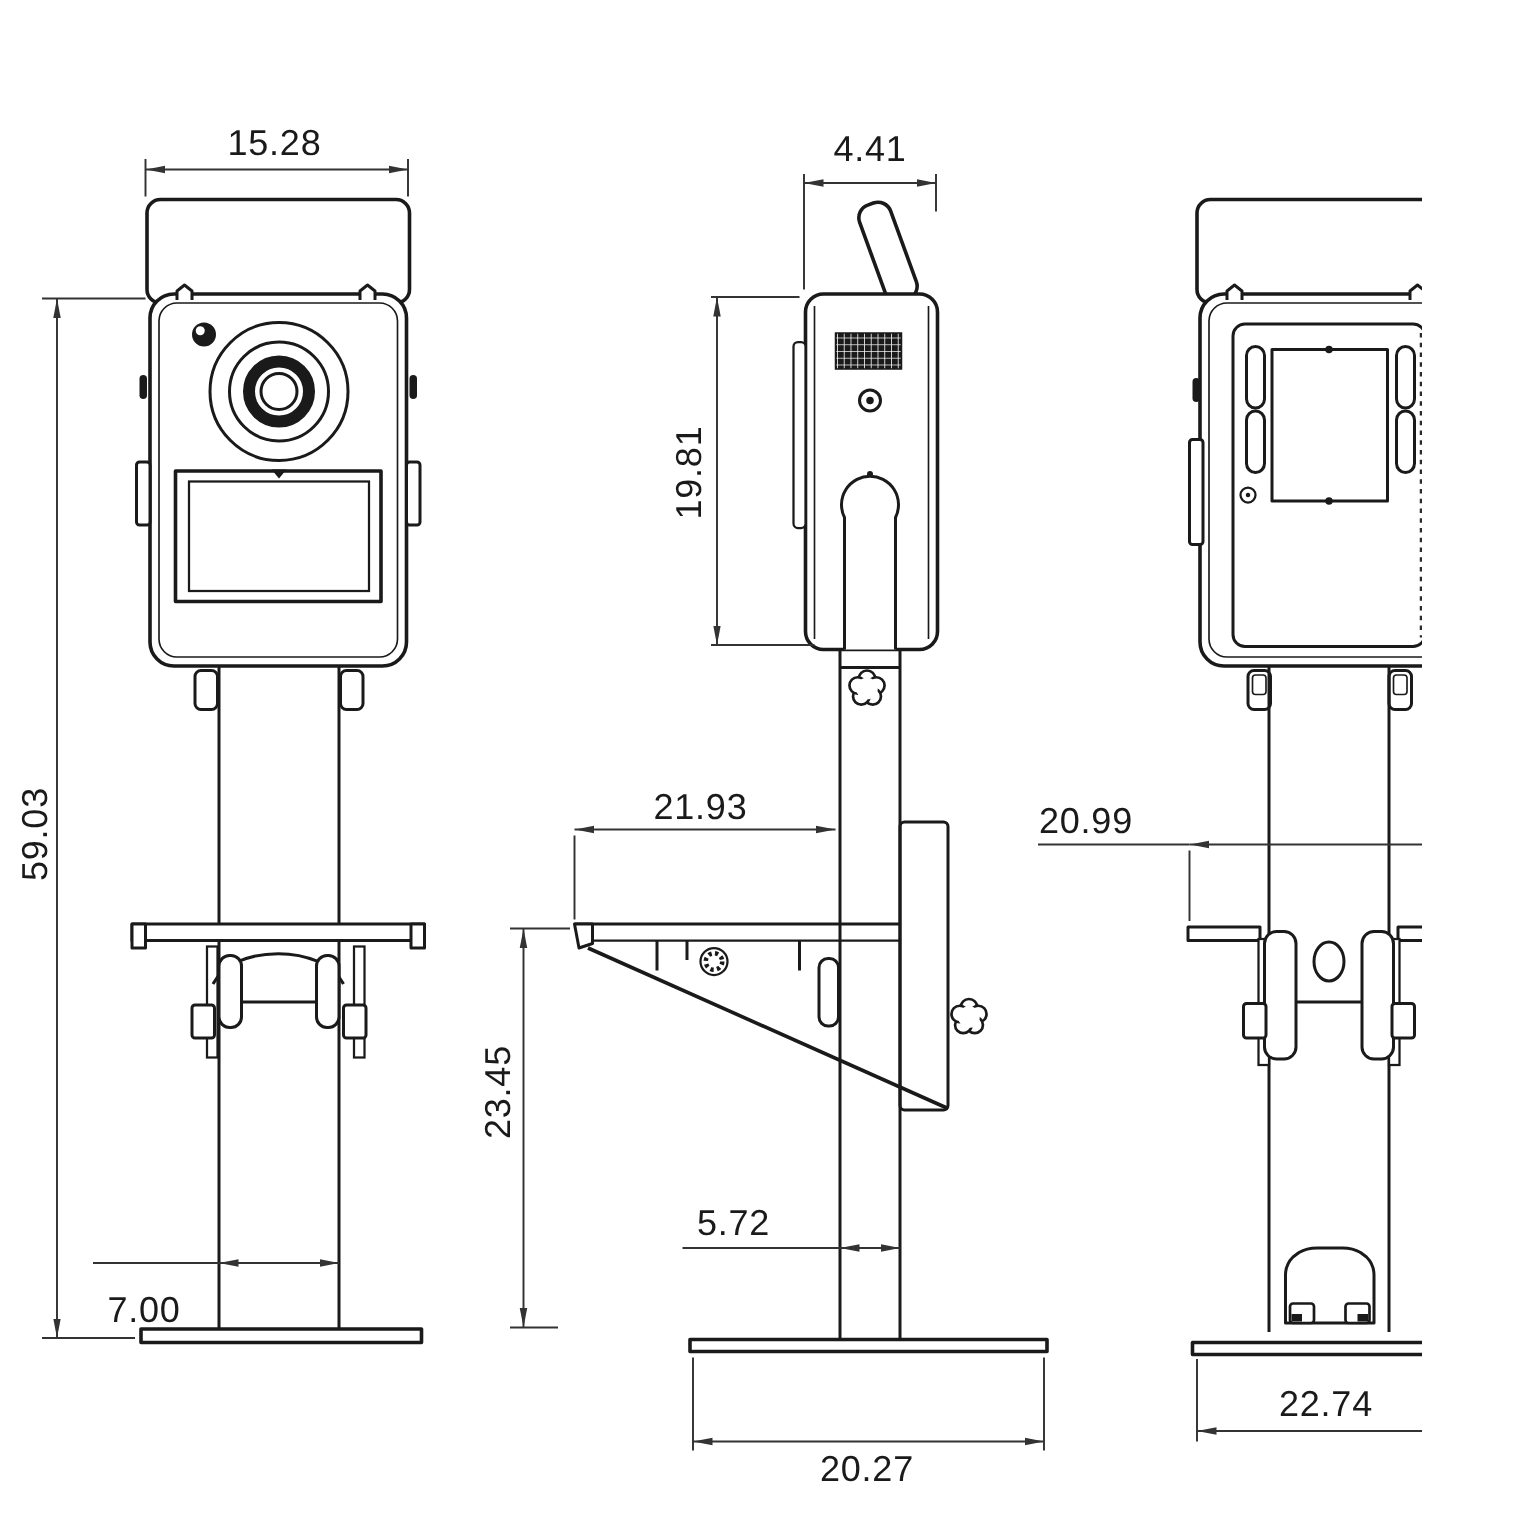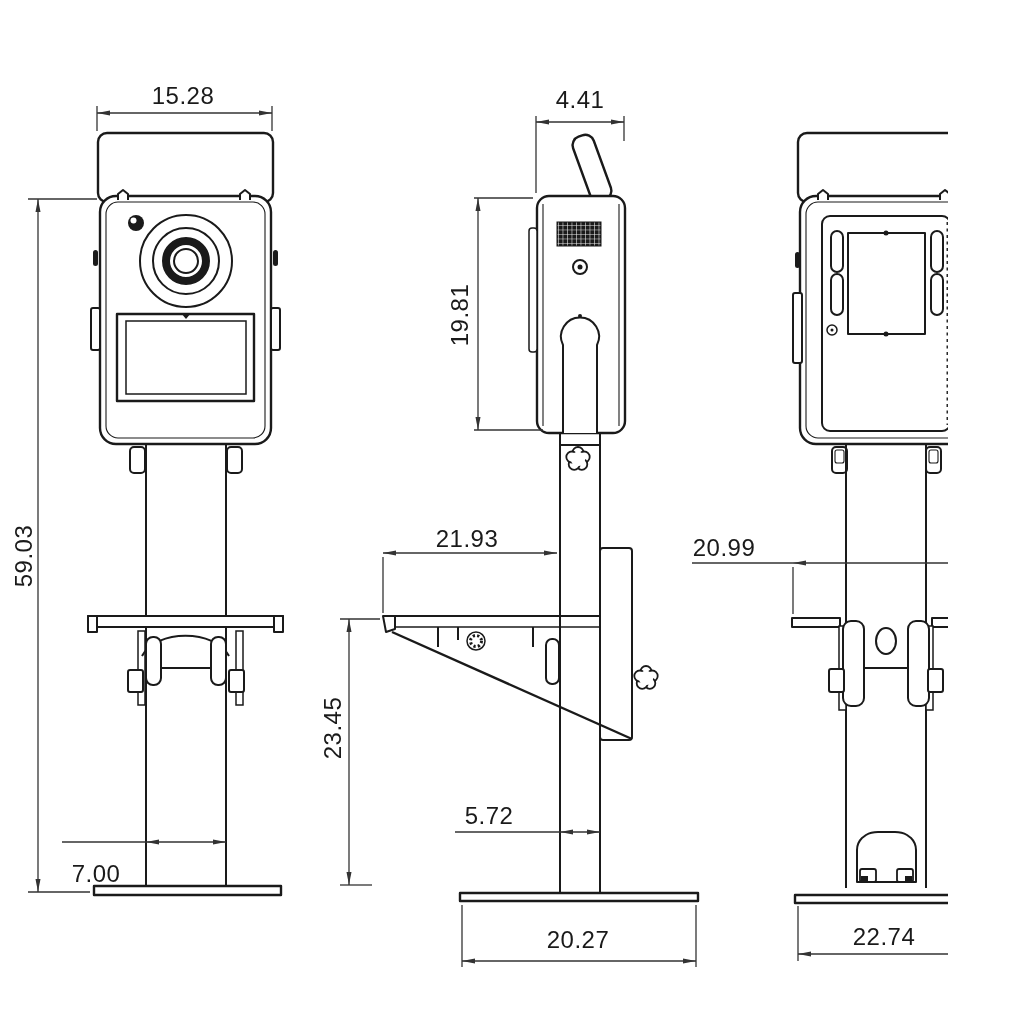--- a/index.html
+++ b/index.html
@@ -217,17 +217,17 @@
 </svg>
 
 <div class="dim-label" style="left:183px;top:96px;">15.28</div>
 <div class="dim-label rot" style="left:24px;top:556px;">59.03</div>
 <div class="dim-label" style="left:96px;top:874px;">7.00</div>
 <div class="dim-label" style="left:580px;top:100px;">4.41</div>
 <div class="dim-label rot" style="left:460px;top:315px;">19.81</div>
 <div class="dim-label" style="left:467px;top:539px;">21.93</div>
 <div class="dim-label rot" style="left:333px;top:728px;">23.45</div>
 <div class="dim-label" style="left:489px;top:816px;">5.72</div>
-<div class="dim-label" style="left:578px;top:940px;">20.27</div>
+<div class="dim-label" style="left:578px;top:980px;">20.27</div>
 <div class="dim-label" style="left:724px;top:548px;">20.99</div>
 <div class="dim-label" style="left:884px;top:937px;">22.74</div>
 
 </div>
 
 </body></html>

